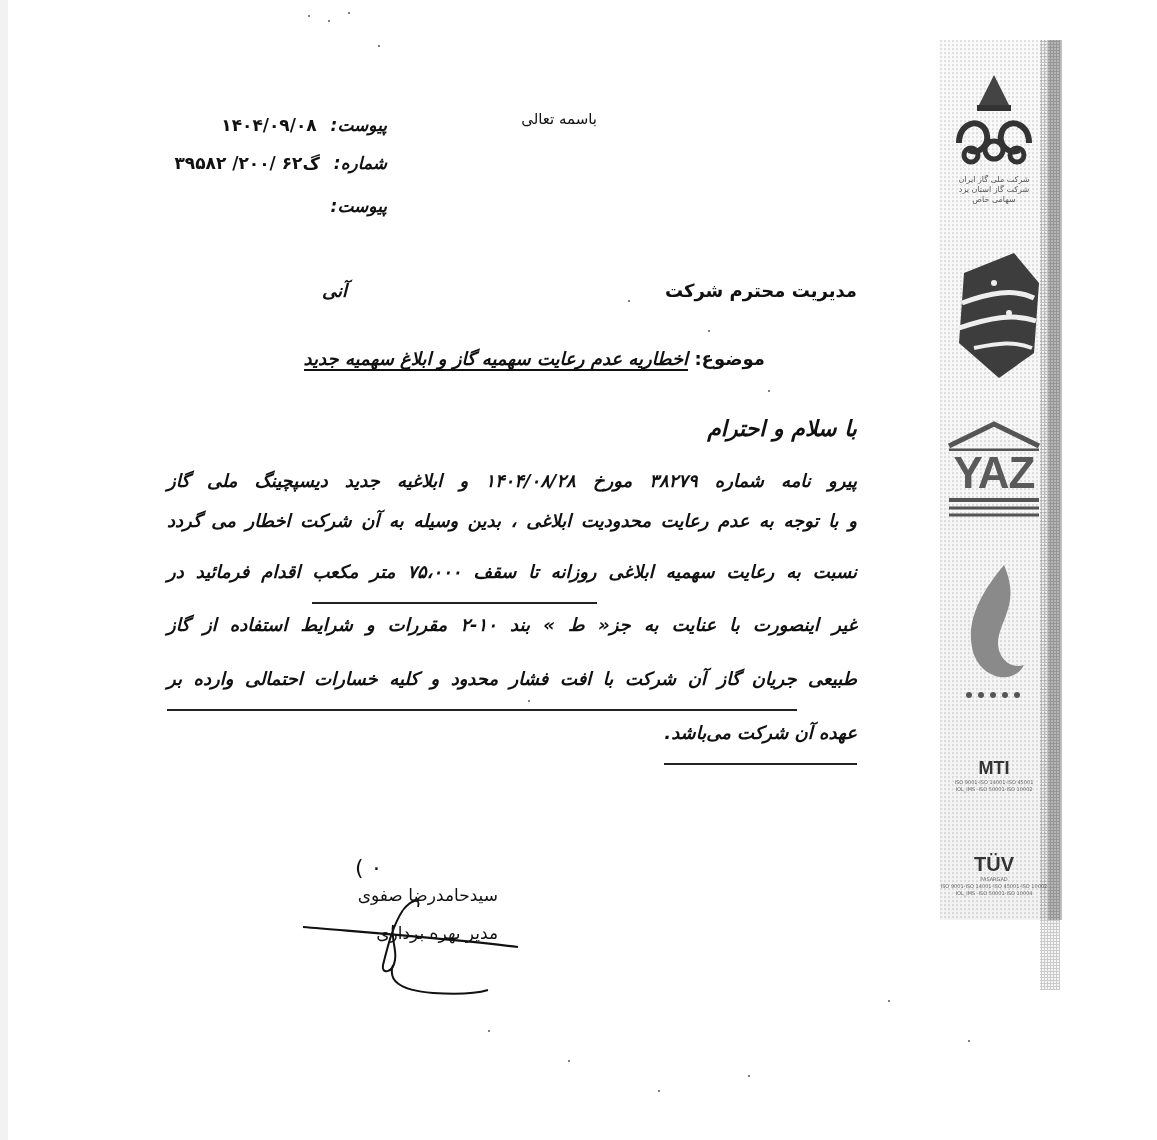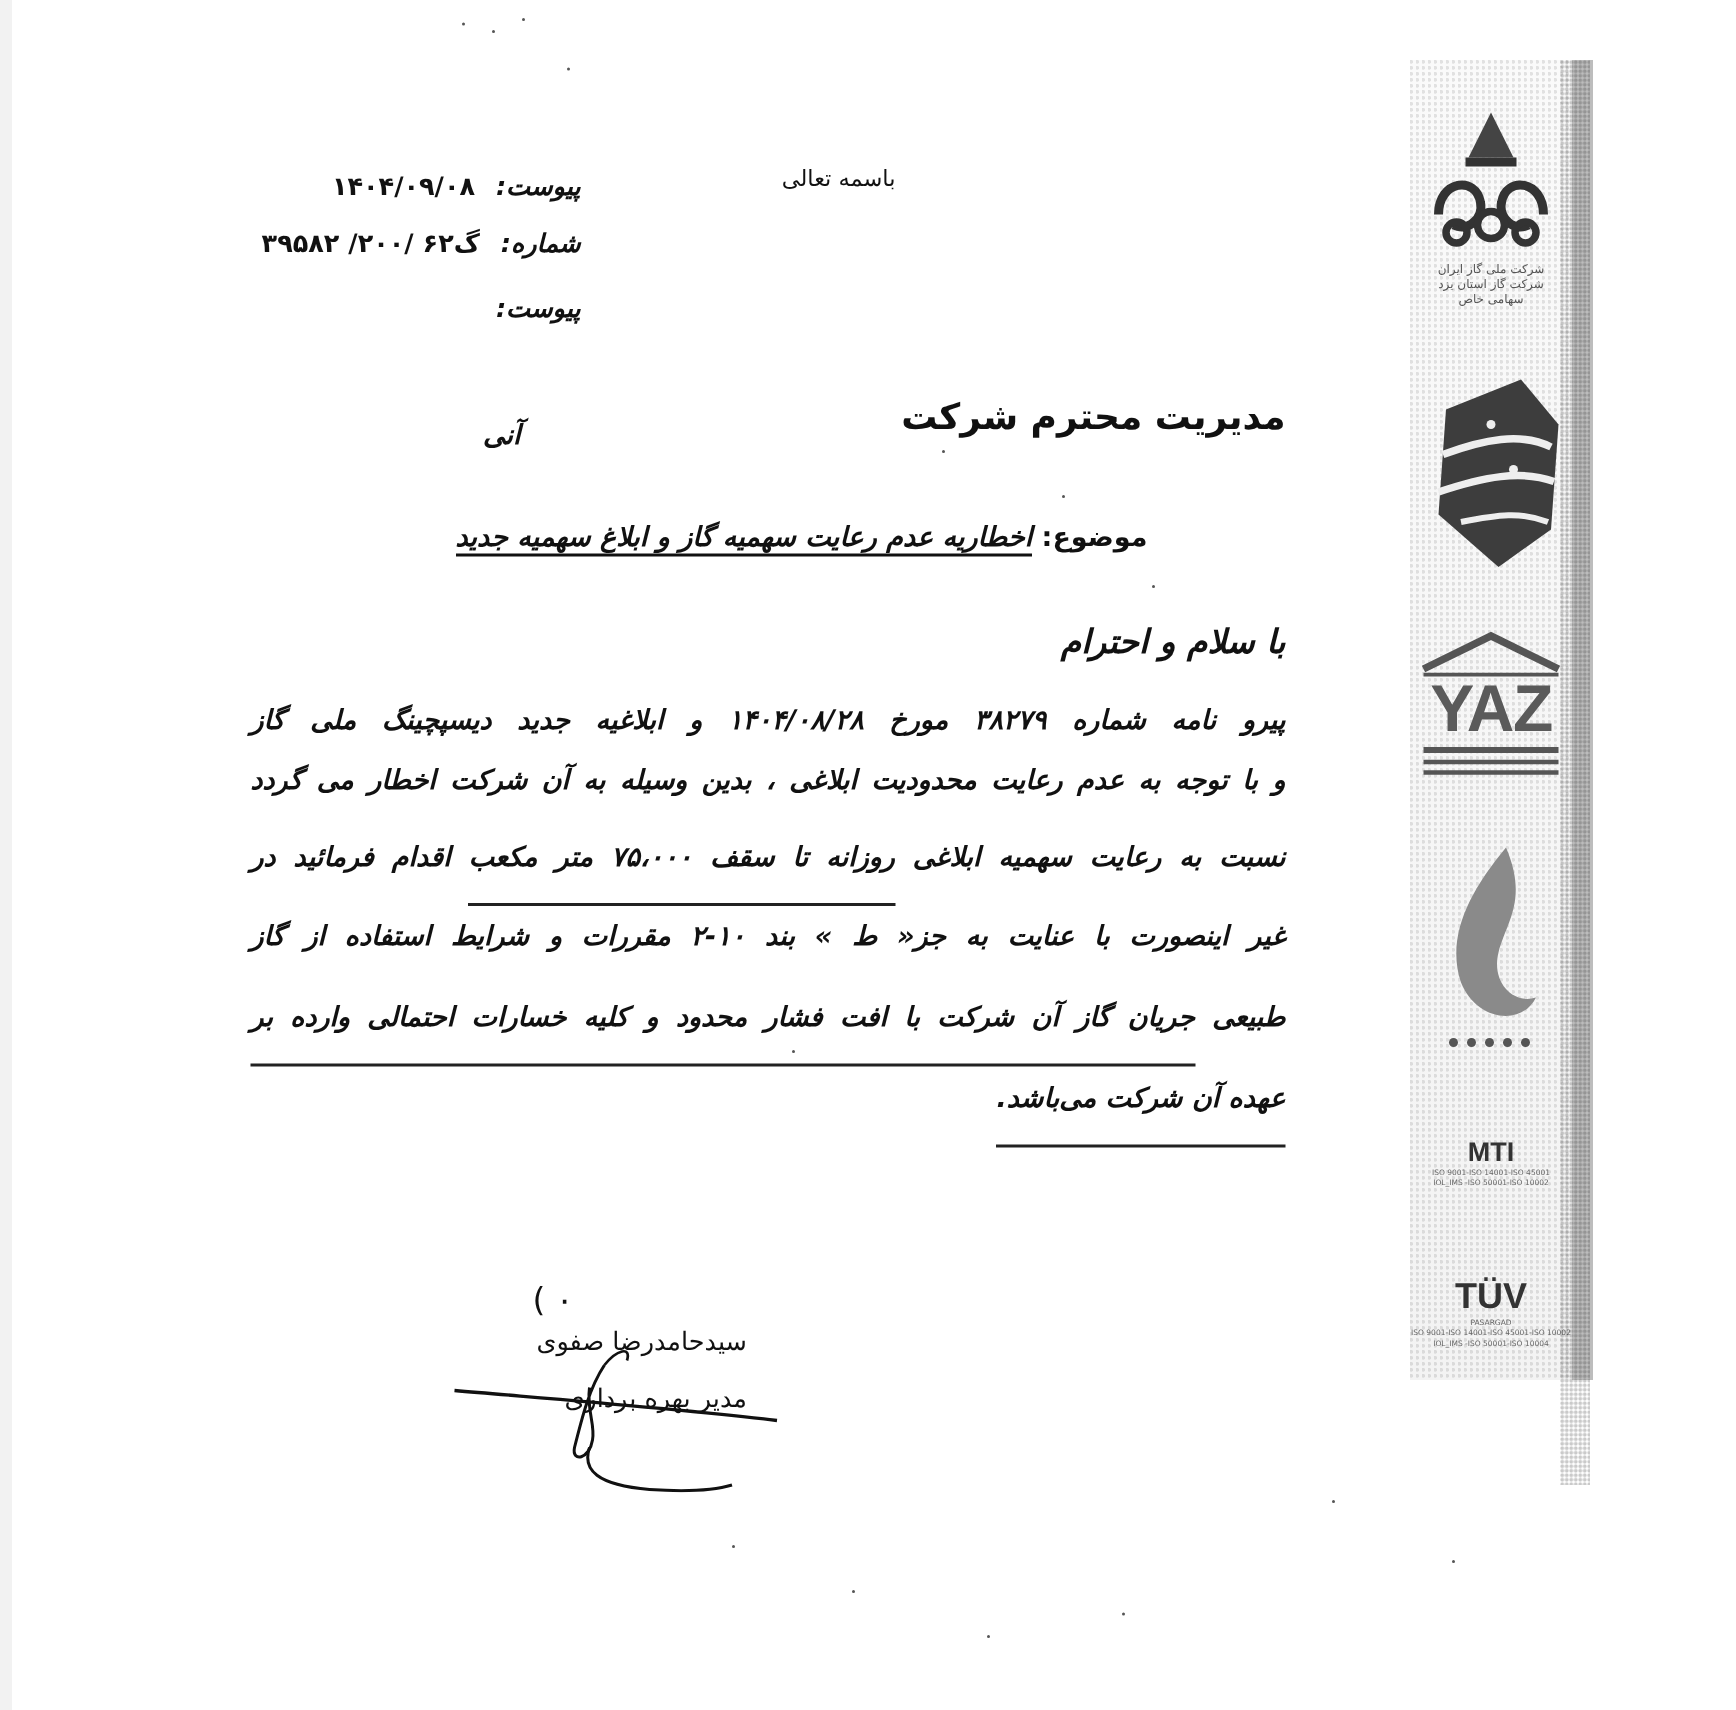--- a/index.html
+++ b/index.html
@@ -49,22 +49,22 @@
       font-style: italic;
       font-size: 17px;
     }
     .meta-label { margin-left: 8px; }
     .meta-value { font-style: normal; letter-spacing: 0.5px; }
     .date-row { right: 770px; top: 115px; }
     .number-row { right: 770px; top: 153px; }
     .attach-row { right: 770px; top: 196px; }
 
     .recipient {
-      right: 300px; top: 264px;
-      font-size: 24px;
+      right: 300px; top: 280px;
+      font-size: 18px;
       font-style: normal;
     }
     .recipient-company {
       right: 810px; top: 280px;
       font-size: 18px;
     }
     .subject {
       right: 392px; top: 348px;
       font-size: 18px;
       font-style: normal;
@@ -173,21 +173,21 @@
     .nioc-caption {
       direction: rtl;
       font-size: 8px;
       color: #555;
       text-align: center;
       line-height: 10px;
     }
     .tuv-text {
       font-family: "Liberation Sans", sans-serif;
       font-weight: bold;
-      font-size: 24px;
+      font-size: 20px;
       color: #333;
     }
     .mti-text {
       font-family: "Liberation Sans", sans-serif;
       font-weight: bold;
       font-size: 18px;
       color: #333;
     }
     .speck {
       position: absolute;

